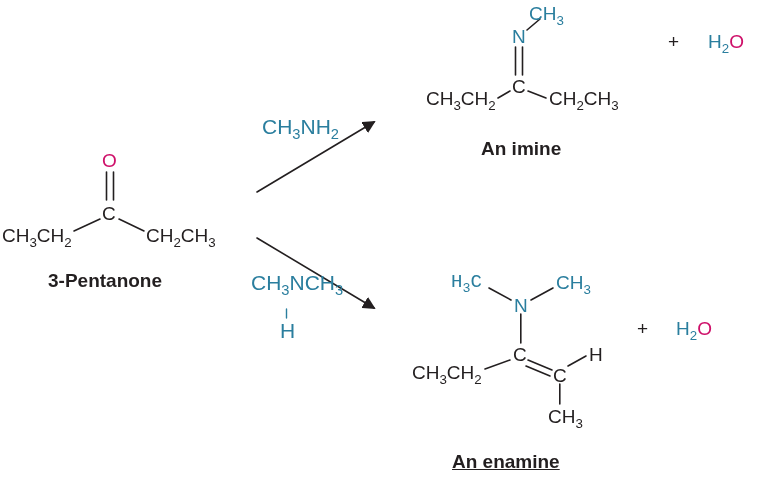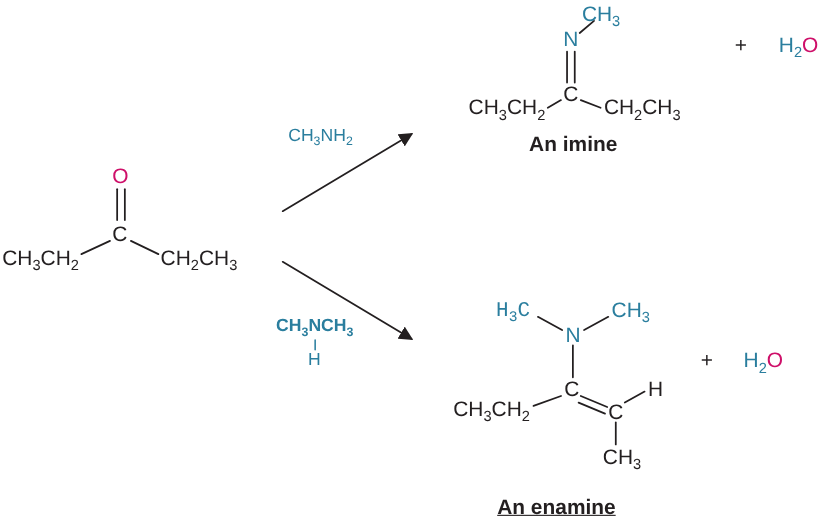--- a/index.html
+++ b/index.html
@@ -14,21 +14,21 @@
   }
   .bonds { position: absolute; left: 0; top: 0; }
   .bonds line { stroke: var(--ink, #231f20); stroke-width: 1.6; stroke-linecap: round; }
   .bonds line.tealline { stroke: var(--teal, #2a7e9e); stroke-width: 1.4; }
   .t {
     position: absolute;
     line-height: 1;
     white-space: nowrap;
   }
   .f { font-size: 19px; }
-  .r { font-size: 16px; }
+  .r { font-size: 21px; }
   .name { font-size: 19px; font-weight: 700; }
   .teal { color: var(--teal, #2a7e9e); }
   .magenta { color: var(--magenta, #ce0f69); }
   sub { font-size: 0.7em; line-height: 0; }
 </style>
 </head>
 <body>
 
 <div class="canvas">
 
@@ -61,31 +61,32 @@
     <line x1="528" y1="360" x2="552" y2="370"></line>
     <line x1="526" y1="366" x2="550" y2="376"></line>
     <line x1="568" y1="366" x2="586" y2="356"></line>
     <line x1="559.8" y1="384" x2="559.8" y2="404"></line>
   </svg>
 
   <span class="t f magenta" style="left:102px; top:151px;">O</span>
   <span class="t f" style="left:102px; top:204px;">C</span>
   <span class="t f" style="left:2px; top:226px;">CH<sub>3</sub>CH<sub>2</sub></span>
   <span class="t f" style="left:146px; top:226px;">CH<sub>2</sub>CH<sub>3</sub></span>
+  <span class="t name" style="left:48px; top:271px;">3-Pentanone</span>
 
   <span class="t r teal" style="left:262px; top:116px;">CH<sub>3</sub>NH<sub>2</sub></span>
-  <span class="t r teal" style="left:251px; top:289px;font-weight:bold;">CH<sub>3</sub>NCH<sub>3</sub></span>
+  <span class="t r teal" style="left:251px; top:272px;">CH<sub>3</sub>NCH<sub>3</sub></span>
   <span class="t r teal" style="left:280px; top:320px;">H</span>
 
   <span class="t f teal" style="left:529px; top:4px;">CH<sub>3</sub></span>
   <span class="t f teal" style="left:512px; top:27px;">N</span>
   <span class="t f" style="left:512px; top:77px;">C</span>
   <span class="t f" style="left:426px; top:89px;">CH<sub>3</sub>CH<sub>2</sub></span>
   <span class="t f" style="left:549px; top:89px;">CH<sub>2</sub>CH<sub>3</sub></span>
-  <span class="t name" style="left:481px; top:122px;">An imine</span>
+  <span class="t name" style="left:481px; top:139px;">An imine</span>
   <span class="t f" style="left:668px; top:32px;">+</span>
   <span class="t f" style="left:708px; top:32px;"><span class="teal">H<sub>2</sub></span><span class="magenta">O</span></span>
 
   <span class="t f teal" style="left:451px; top:273px;font-family:Liberation Mono, monospace;">H<sub>3</sub>C</span>
   <span class="t f teal" style="left:556px; top:273px;">CH<sub>3</sub></span>
   <span class="t f teal" style="left:514px; top:296px;">N</span>
   <span class="t f" style="left:513px; top:345px;">C</span>
   <span class="t f" style="left:412px; top:363px;">CH<sub>3</sub>CH<sub>2</sub></span>
   <span class="t f" style="left:553px; top:366px;">C</span>
   <span class="t f" style="left:589px; top:345px;">H</span>

